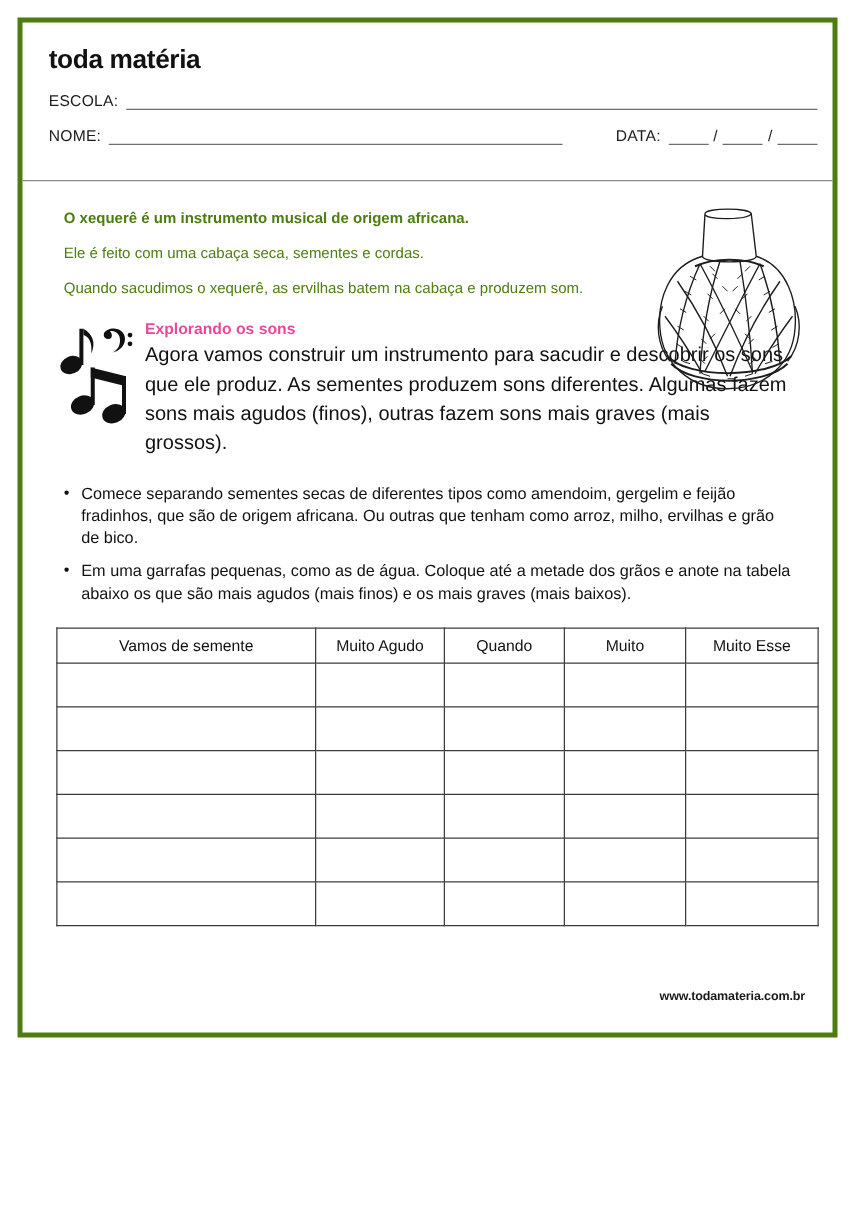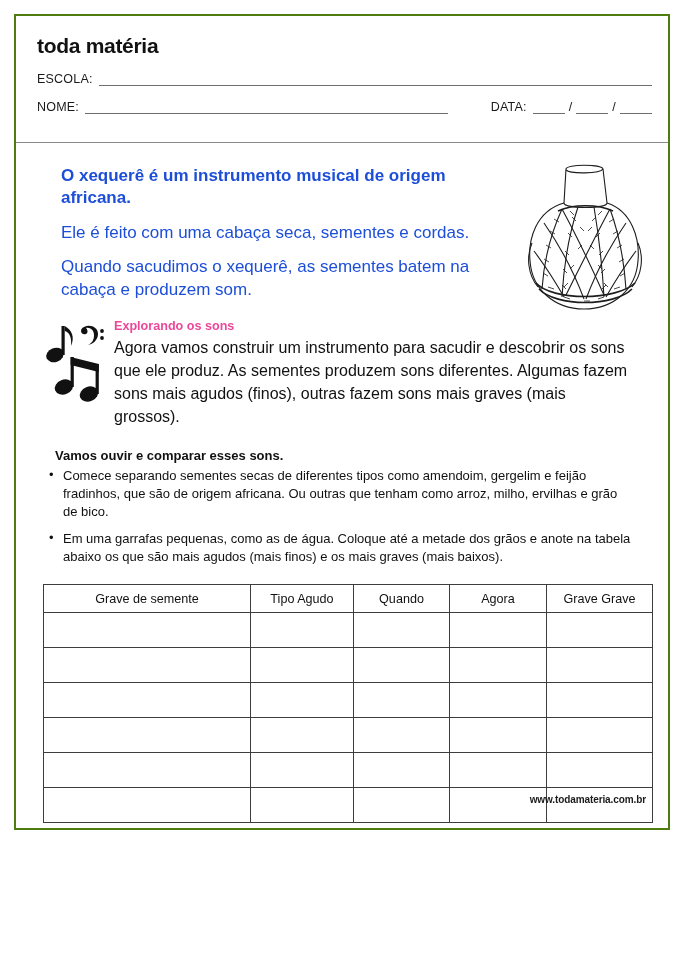--- a/index.html
+++ b/index.html
@@ -15,21 +15,21 @@
     position: relative;
     overflow: hidden;
   }
 
   .page {
     position: absolute;
     left: 14px;
     top: 14px;
     width: 656px;
     height: 816px;
-    border: 2px solid #4d7c0f;
+    border: 4px solid #4d7c0f;
     box-sizing: border-box;
     background: #fff;
   }
 
   
   .header {
     position: relative;
     height: 127px;
     border-bottom: 1px solid #8a8a8a;
     box-sizing: border-box;
@@ -102,25 +102,25 @@
     margin: 34px 20px 0 20px;
     color: #111;
   }
 
   .intro {
     position: relative;
     margin: 22px 0 0 0;
     padding: 0 24px 0 33px;
   }
   .intro p {
-    margin: 0 0 12px 12px;
-    font-size: 17px;
+    margin: 0 0 12px 0;
+    font-size: 12px;
     line-height: 1.32;
     max-width: 455px;
-    color: #1d4ed8;
+    color: #4d7c0f;
   }
   .intro p.lead {
     font-weight: bold;
   }
 
   
   .xequere {
     position: absolute;
     right: 18px;
     top: -8px;
@@ -291,21 +291,21 @@
               <path d="M52 54 l4 4 M62 70 l4 4 M72 88 l4 4 M80 108 l4 4 M86 126 l4 4"></path>
               <path d="M84 54 l-4 4 M74 70 l-4 4 M64 88 l-4 4 M56 108 l-4 4 M50 126 l-4 4"></path>
               <path d="M30 130 l6 2 M46 140 l6 2 M66 144 l6 0 M86 140 l-6 2 M102 130 l-6 2"></path>
             </g>
           </g>
         </svg>
       </div>
 
       <p class="lead">O xequerê é um instrumento musical de origem africana.</p>
       <p>Ele é feito com uma cabaça seca, sementes e cordas.</p>
-      <p>Quando sacudimos o xequerê, as sementes batem na cabaça e produzem som.</p>
+      <p>Quando sacudimos o xequerê, as ervilhas batem na cabaça e produzem som.</p>
     </div>
 
     <div class="explore">
       <div class="notes-icon">
         <svg viewBox="0 0 68 86" width="68" height="86" xmlns="http://www.w3.org/2000/svg">
 
           <g fill="#111">
             <path d="M40 6 C46 3 54 6 54 13 C54 19 49 23 44 24 C48 22 50 19 50 14 C50 9 46 6 42 7 C44 9 44 12 42 13 C39 14 37 12 37 10 C37 8 38 7 40 6 Z"></path>
             <circle cx="58" cy="10" r="1.9"></circle>
             <circle cx="58" cy="17" r="1.9"></circle>
@@ -326,21 +326,20 @@
           </g>
         </svg>
       </div>
       <div class="explore-text">
         <p class="explore-title">Explorando os sons</p>
         <p class="explore-body">Agora vamos construir um instrumento para sacudir e descobrir os sons que ele produz. As sementes produzem sons diferentes. Algumas fazem sons mais agudos (finos), outras fazem sons mais graves (mais grossos).</p>
       </div>
     </div>
 
     <div class="instructions">
-      <p class="sub-lead">Vamos ouvir e comparar esses sons.</p>
 
       <div class="bullet">
         <span class="dot">•</span>
         <span class="btext">Comece separando sementes secas de diferentes tipos como amendoim, gergelim e feijão fradinhos, que são de origem africana. Ou outras que tenham como arroz, milho, ervilhas e grão de bico.</span>
       </div>
 
       <div class="bullet">
         <span class="dot">•</span>
         <span class="btext">Em uma garrafas pequenas, como as de água. Coloque até a metade dos grãos e anote na tabela abaixo os que são mais agudos (mais finos) e os mais graves (mais baixos).</span>
       </div>
@@ -350,25 +349,25 @@
       <table class="sounds">
         <colgroup>
           <col class="c0">
             <col class="c1">
             <col class="c2">
             <col class="c3">
             <col class="c4">
         </colgroup>
         <thead>
           <tr>
-            <th>Grave de semente</th>
-            <th>Tipo Agudo</th>
+            <th>Vamos de semente</th>
+            <th>Muito Agudo</th>
             <th>Quando</th>
-            <th>Agora</th>
-            <th>Grave Grave</th>
+            <th>Muito</th>
+            <th>Muito Esse</th>
           </tr>
         </thead>
         <tbody>
           <tr>
             <td></td>
             <td></td>
             <td></td>
             <td></td>
             <td></td>
           </tr>

